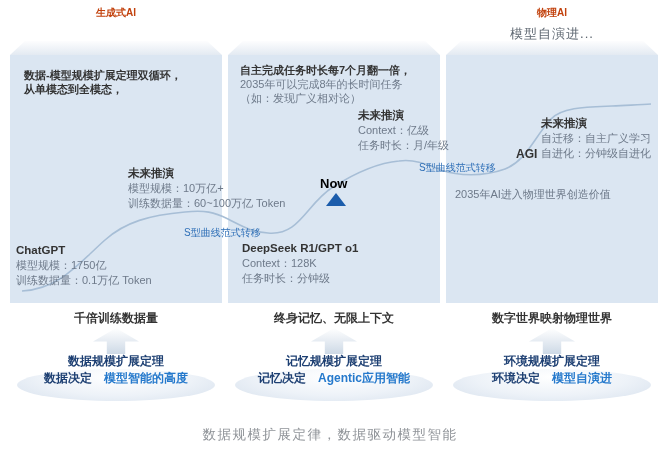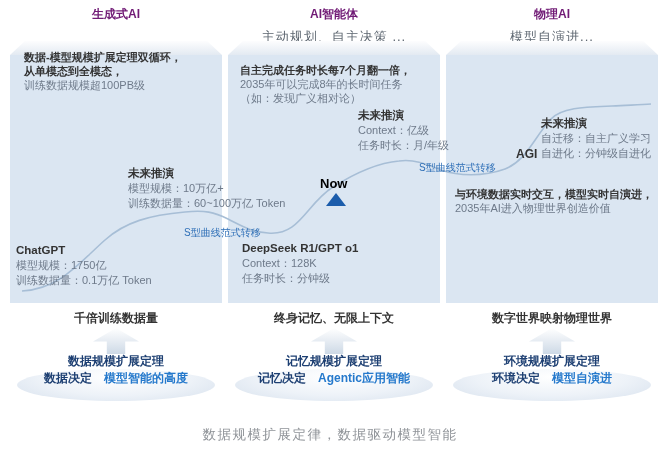--- a/index.html
+++ b/index.html
@@ -1,21 +1,21 @@
 <!DOCTYPE html>
 <html><head>
 <meta charset="utf-8">
 <style>
   html,body{margin:0;padding:0;background:#ffffff;}
   .stage{
     position:relative;width:660px;height:454px;background:#ffffff;overflow:hidden;
     font-family:"Liberation Sans","DejaVu Sans",sans-serif;
   }
   .col-header{position:absolute;top:6px;width:212px;text-align:center;}
-  .col-title{font-size:12px;font-weight:bold;color:#701a75;}
+  .col-title{font-size:10px;font-weight:bold;color:#c2410c;}
   .col-subtitle{font-size:13px;color:#5d6670;margin-top:5px;letter-spacing:1px;}
   .lid{position:absolute;top:41px;width:212px;height:14px;
        clip-path:polygon(7% 0,93% 0,100% 100%,0 100%);
        background:linear-gradient(180deg,#fdfdfe 0%,#e3eaf2 100%);}
   .panel{position:absolute;top:55px;width:212px;height:248px;background:#dbe6f2;}
   .tblock{position:absolute;white-space:nowrap;font-size:11px;line-height:14px;color:#6e7a8a;z-index:3;}
   .fblock{line-height:15px;}
   .bold{font-weight:bold;color:#333333;}
   .h{font-weight:bold;color:#333333;font-size:11.5px;}
   .s-label{position:absolute;font-size:10px;font-weight:normal;color:#2e6fb7;white-space:nowrap;z-index:4;}
@@ -42,24 +42,20 @@
   .c1{left:10px;} .c2{left:228px;} .c3{left:446px;}
 </style>
 </head>
 <body>
 
 <div class="stage">
 
   <div class="col-header c1">
     <div class="col-title">生成式AI</div>
   </div>
-  <div class="col-header c2">
-    <div class="col-title">AI智能体</div>
-    <div class="col-subtitle">主动规划、自主决策 ...</div>
-  </div>
   <div class="col-header c3">
     <div class="col-title">物理AI</div>
     <div class="col-subtitle">模型自演进...</div>
   </div>
 
   <div class="lid c1"></div>
   <div class="lid c2"></div>
   <div class="lid c3"></div>
 
   <div class="panel c1"></div>
@@ -68,24 +64,23 @@
 
   <svg class="curve-svg" width="660" height="454" viewBox="0 0 660 454">
     <path d="M 22 291 C 60 289 80 262 105 240 C 125 222 150 215 185 212
              C 205 210 214 212 228 219 C 244 227 252 232 268 233
              C 300 236 306 204 333 187 C 352 175 376 163 399 161
              C 415 159 426 164 441 170 C 458 176 483 177 505 169
              C 526 161 533 139 551 119 C 562 107 588 107 612 106
              C 630 105 640 105 651 104" fill="none" stroke="#a7bed6" stroke-width="1.6"></path>
   </svg>
 
-  <div class="tblock" style="left:24px;top:50px;">
+  <div class="tblock" style="left:24px;top:68px;">
     <div class="bold">数据-模型规模扩展定理双循环，</div>
     <div class="bold">从单模态到全模态，</div>
-    <div>训练数据规模超100PB级</div>
   </div>
   <div class="tblock fblock" style="left:128px;top:166px;">
     <div class="h">未来推演</div>
     <div>模型规模：10万亿+</div>
     <div>训练数据量：60~100万亿 Token</div>
   </div>
   <div class="tblock fblock" style="left:16px;top:243px;">
     <div class="h">ChatGPT</div>
     <div>模型规模：1750亿</div>
     <div>训练数据量：0.1万亿 Token</div>
@@ -113,21 +108,20 @@
   <div class="s-label" style="left:184px;top:226px;">S型曲线范式转移</div>
   <div class="s-label" style="left:419px;top:161px;">S型曲线范式转移</div>
 
   <div class="tblock fblock" style="left:541px;top:116px;">
     <div class="h">未来推演</div>
     <div>自迁移：自主广义学习</div>
     <div>自进化：分钟级自进化</div>
   </div>
   <div class="tblock h" style="left:516px;top:147px;font-size:12px;">AGI</div>
   <div class="tblock" style="left:455px;top:187px;">
-    <div class="bold">与环境数据实时交互，模型实时自演进，</div>
     <div>2035年AI进入物理世界创造价值</div>
   </div>
 
   <div class="benefit c1">千倍训练数据量</div>
   <div class="up-arrow" style="left:93px;"></div>
   <div class="law-ellipse" style="left:17px;"></div>
   <div class="law-line1 c1">数据规模扩展定理</div>
   <div class="law-line2 c1"><span>数据决定</span><span class="law-blue">模型智能的高度</span></div>
 
   <div class="benefit c2">终身记忆、无限上下文</div>

